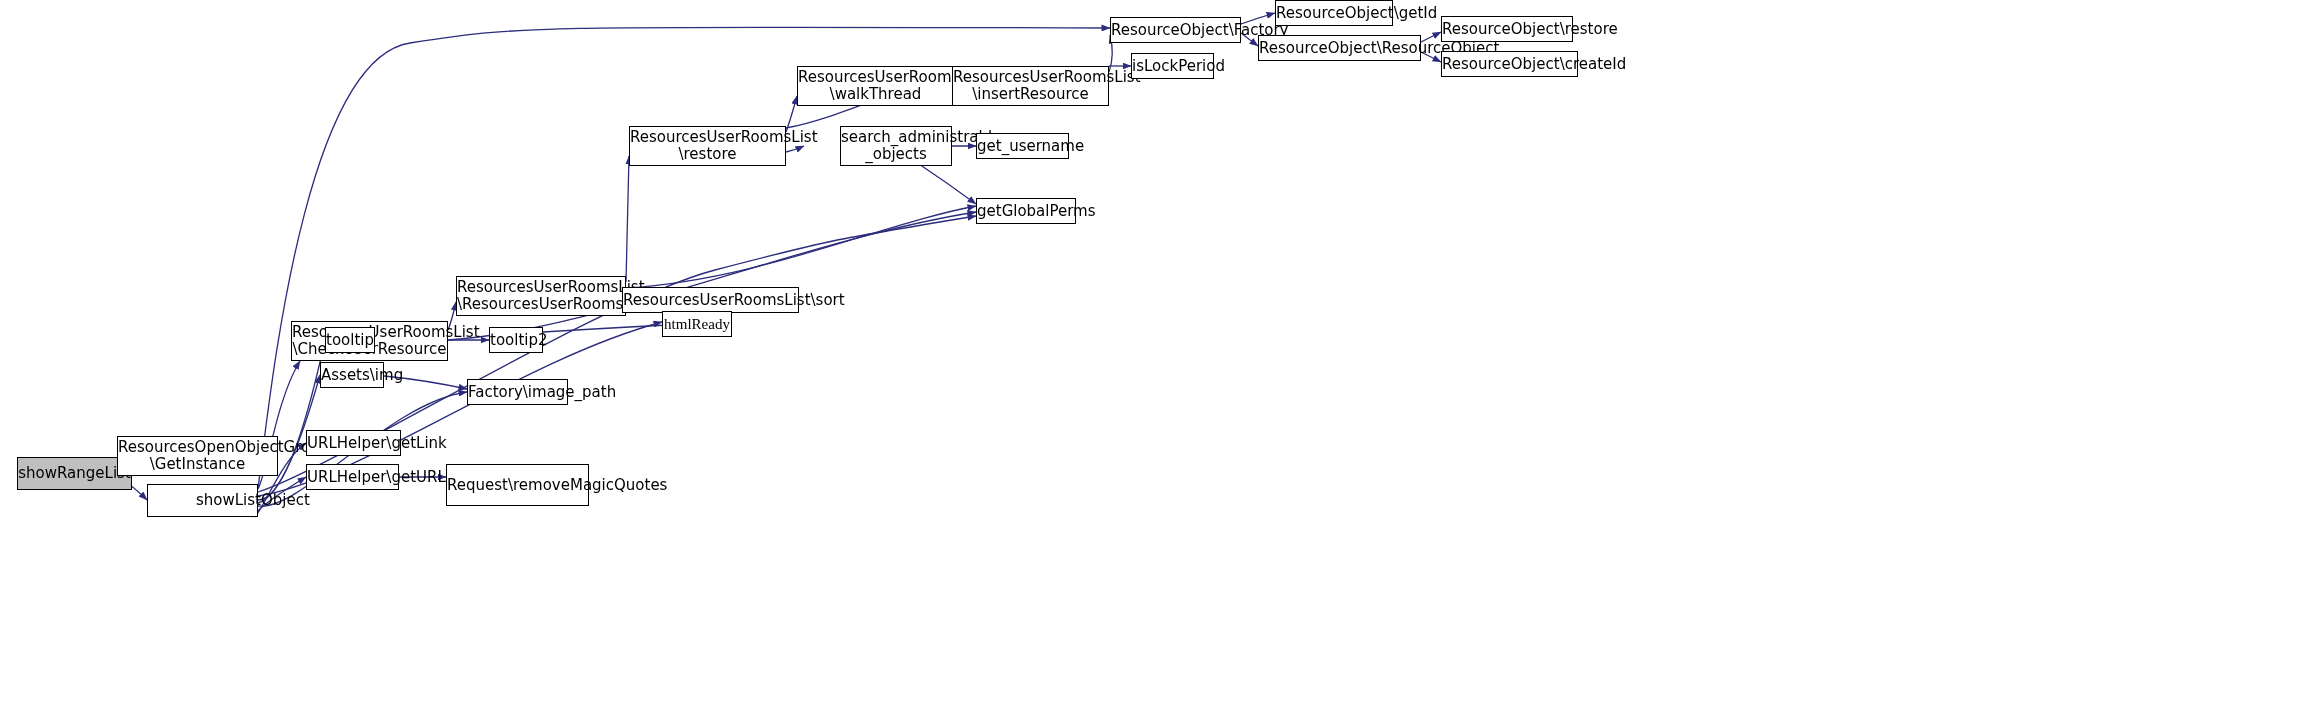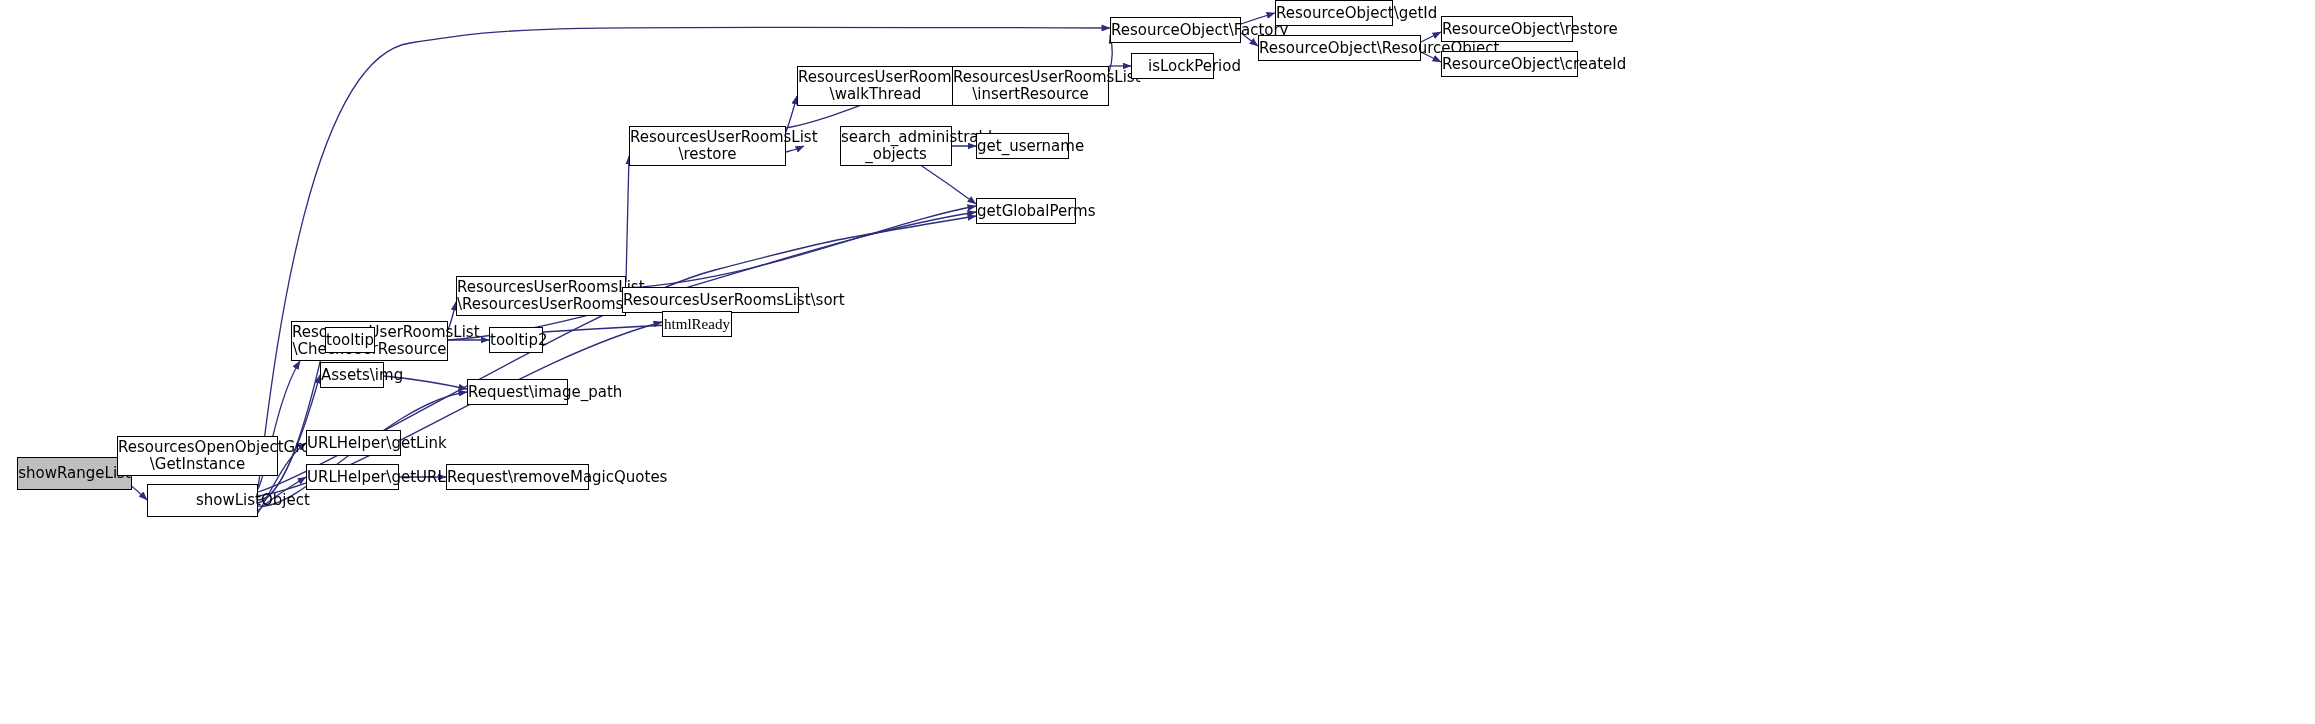--- a/index.html
+++ b/index.html
@@ -105,30 +105,30 @@
 \ResourcesUserRoomsList</span></div>
       <div class="gnode" style="left: 629px; top: 126px; width: 157px; height: 40px;"><span class="nlabel">ResourcesUserRoomsList
 \restore</span></div>
       <div class="gnode" style="left: 622px; top: 287px; width: 177px; height: 26px;"><span class="nlabel">ResourcesUserRoomsList\sort</span></div>
       <div class="gnode" style="left: 797px; top: 66px; width: 157px; height: 40px;"><span class="nlabel">ResourcesUserRoomsList
 \walkThread</span></div>
       <div class="gnode" style="left: 952px; top: 66px; width: 157px; height: 40px;"><span class="nlabel">ResourcesUserRoomsList
 \insertResource</span></div>
       <div class="gnode" style="left: 804px; top: 126px; width: 112px; height: 40px; margin-left: 36px;"><span class="nlabel">search_administrable
 _objects</span></div>
-      <div class="gnode" style="left: 1131px; top: 53px; width: 83px; height: 26px; padding-left: 16px;"><span class="nlabel">isLockPeriod</span></div>
+      <div class="gnode" style="left: 1131px; top: 53px; width: 83px; height: 26px;"><span class="nlabel">isLockPeriod</span></div>
       <div class="gnode" style="left: 1110px; top: 17px; width: 131px; height: 26px;"><span class="nlabel">ResourceObject\Factory</span></div>
       <div class="gnode" style="left: 976px; top: 133px; width: 93px; height: 26px;"><span class="nlabel">get_username</span></div>
       <div class="gnode" style="left: 976px; top: 198px; width: 100px; height: 26px;"><span class="nlabel">getGlobalPerms</span></div>
       <div class="gnode" style="left: 1275px; top: 0px; width: 118px; height: 26px;"><span class="nlabel">ResourceObject\getId</span></div>
       <div class="gnode" style="left: 1258px; top: 35px; width: 163px; height: 26px; align-items: center;"><span class="nlabel">ResourceObject\ResourceObject</span></div>
       <div class="gnode" style="left: 1441px; top: 16px; width: 132px; height: 26px;"><span class="nlabel">ResourceObject\restore</span></div>
       <div class="gnode" style="left: 1441px; top: 51px; width: 137px; height: 26px;"><span class="nlabel">ResourceObject\createId</span></div>
       <div class="gnode" style="left: 662px; top: 311px; width: 70px; height: 26px; font-family: Liberation Serif, serif;"><span class="nlabel">htmlReady</span></div>
       <div class="gnode" style="left: 325px; top: 327px; width: 50px; height: 26px;"><span class="nlabel">tooltip</span></div>
       <div class="gnode" style="left: 489px; top: 327px; width: 54px; height: 26px;"><span class="nlabel">tooltip2</span></div>
       <div class="gnode" style="left: 320px; top: 362px; width: 64px; height: 26px;"><span class="nlabel">Assets\img</span></div>
-      <div class="gnode" style="left: 467px; top: 379px; width: 101px; height: 26px;"><span class="nlabel">Request\image_path</span></div>
+      <div class="gnode" style="left: 467px; top: 379px; width: 101px; height: 26px;"><span class="nlabel">Factory\image_path</span></div>
       <div class="gnode" style="left: 306px; top: 430px; width: 95px; height: 26px;"><span class="nlabel">URLHelper\getLink</span></div>
       <div class="gnode" style="left: 306px; top: 464px; width: 93px; height: 26px;"><span class="nlabel">URLHelper\getURL</span></div>
-      <div class="gnode" style="left: 446px; top: 464px; width: 143px; height: 26px;"><span class="nlabel">Request\removeMagicQuotes</span></div>
+      <div class="gnode" style="left: 446px; top: 464px; width: 143px; height: 42px;"><span class="nlabel">Request\removeMagicQuotes</span></div>
     </div>
 </div>
 
 </body></html>

